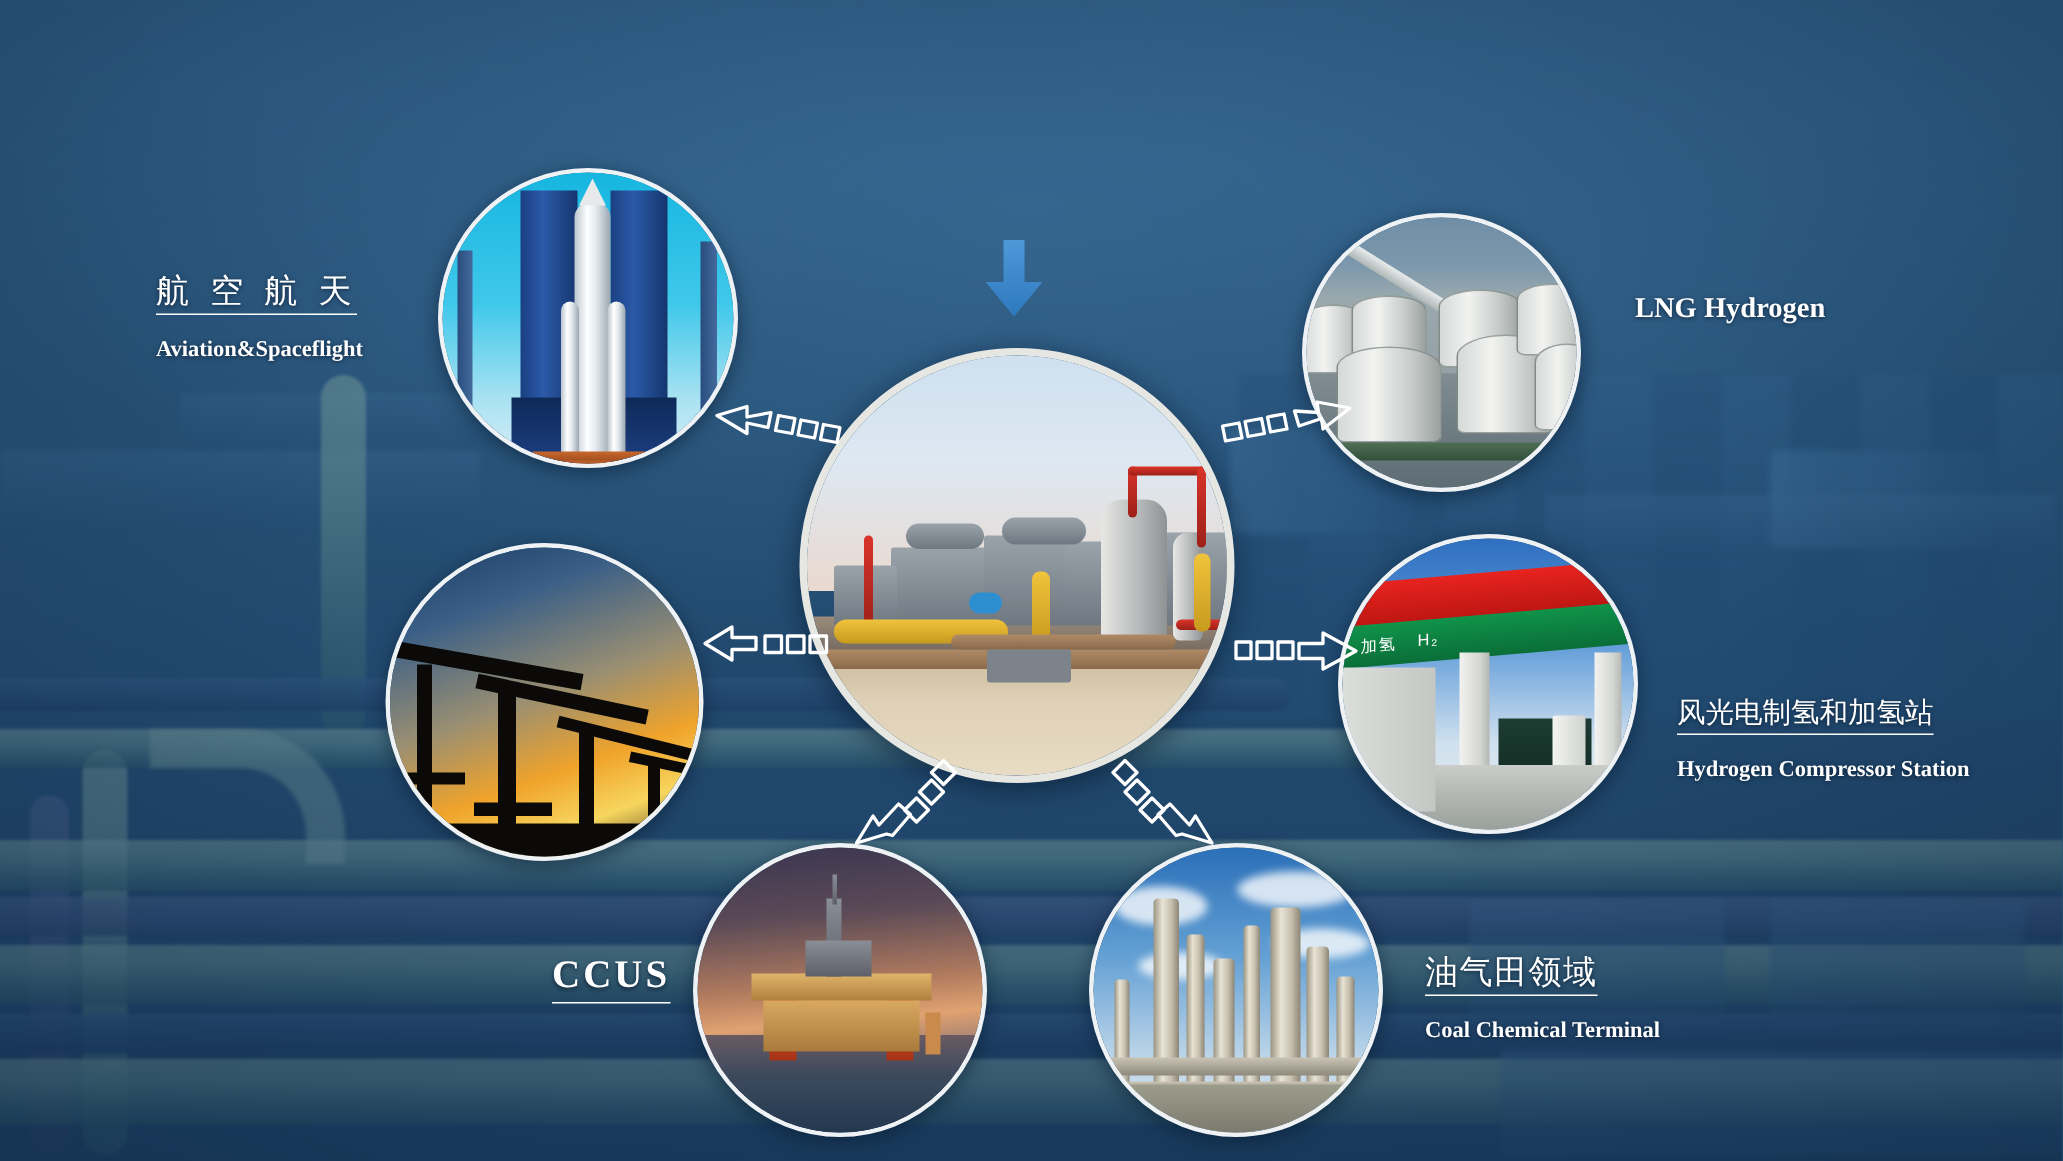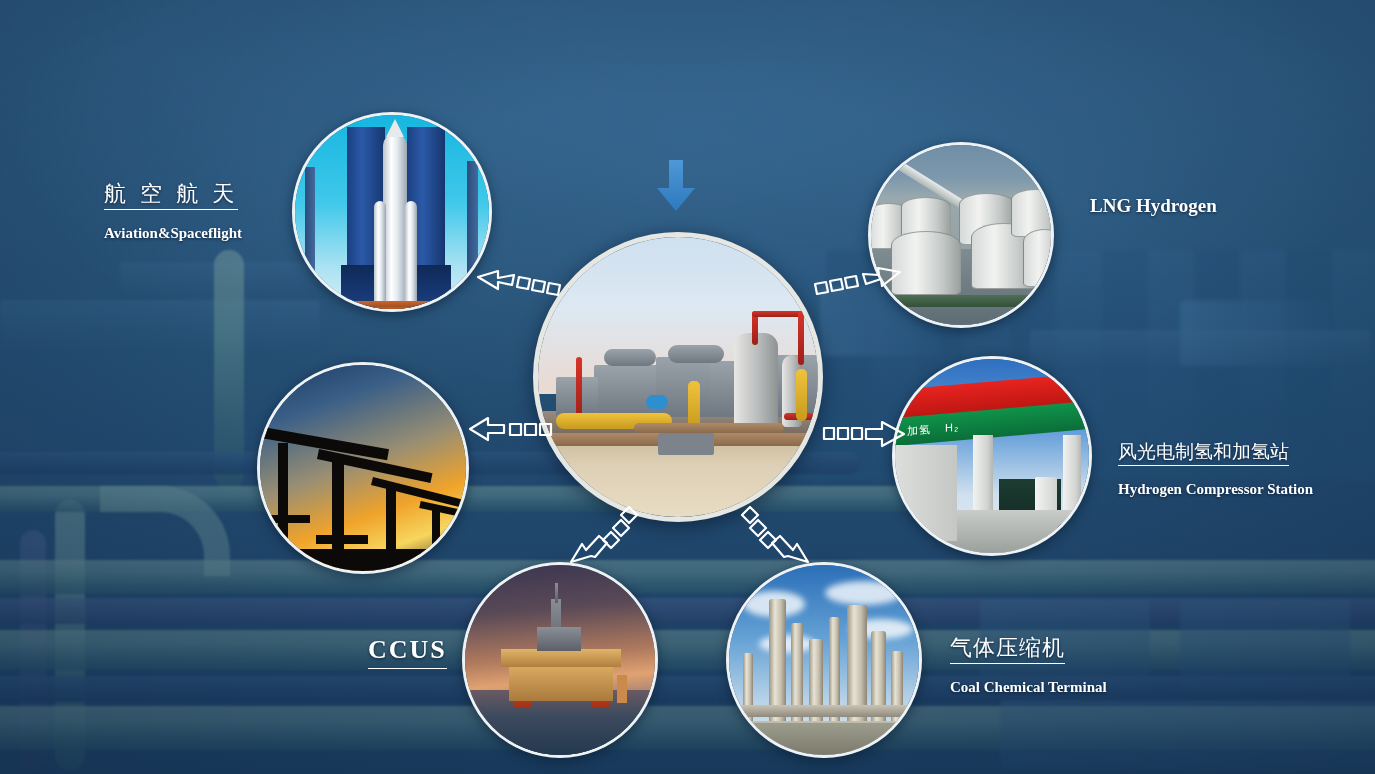--- a/index.html
+++ b/index.html
@@ -571,25 +571,25 @@
     <div class="cn">航 空 航 天</div>
     <div class="en">Aviation&amp;Spaceflight</div>
   </div>
 
 
   <div class="label ccus" style="left:368px; top:634px;">
     <div class="cn">CCUS</div>
   </div>
 
   <div class="label wide" style="left:950px; top:634px;">
-    <div class="cn">气体压缩机</div>
+    <div class="cn">油气田领域</div>
     <div class="en">Coal Chemical Terminal</div>
   </div>
 
-  <div class="label wide r" style="left:1118px; top:440px;">
+  <div class="label wide r" style="left:1118px; top:464px;">
     <div class="cn" style="font-size:19px; letter-spacing:0px;">风光电制氢和加氢站</div>
     <div class="en">Hydrogen Compressor Station</div>
   </div>
 
   <div class="label wide r" style="left:1090px; top:180px;">
     <div class="en" style="font-size:19px;">LNG Hydrogen</div>
   </div>
 
 </div>
 

